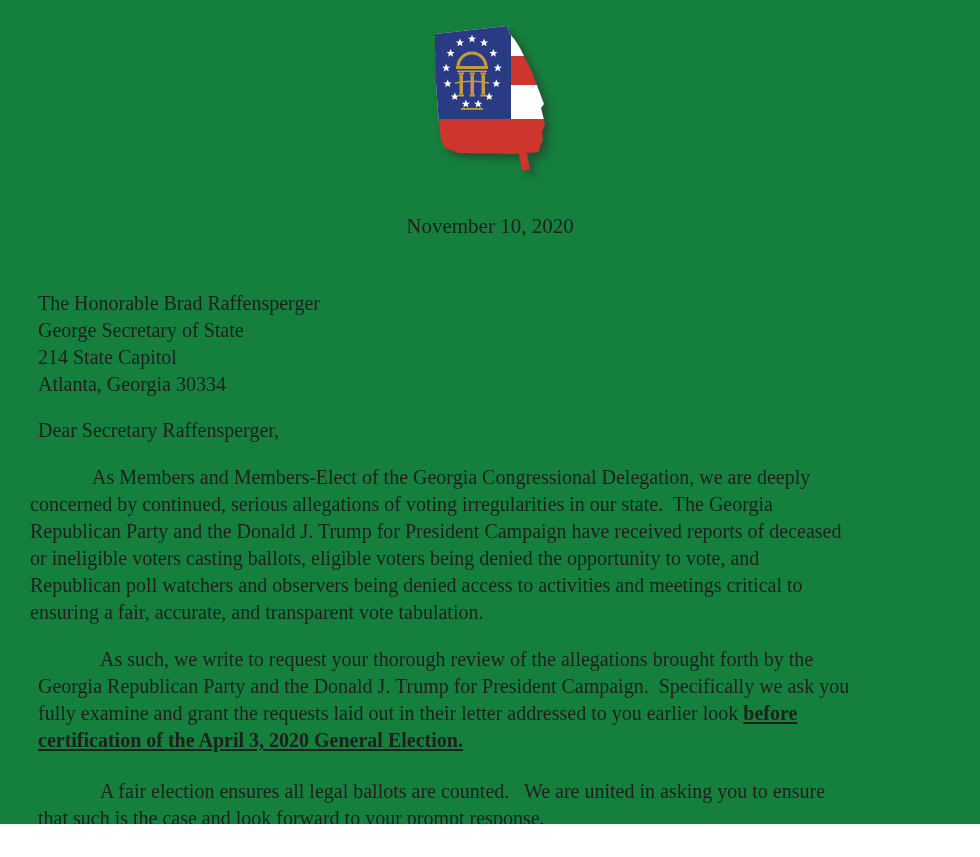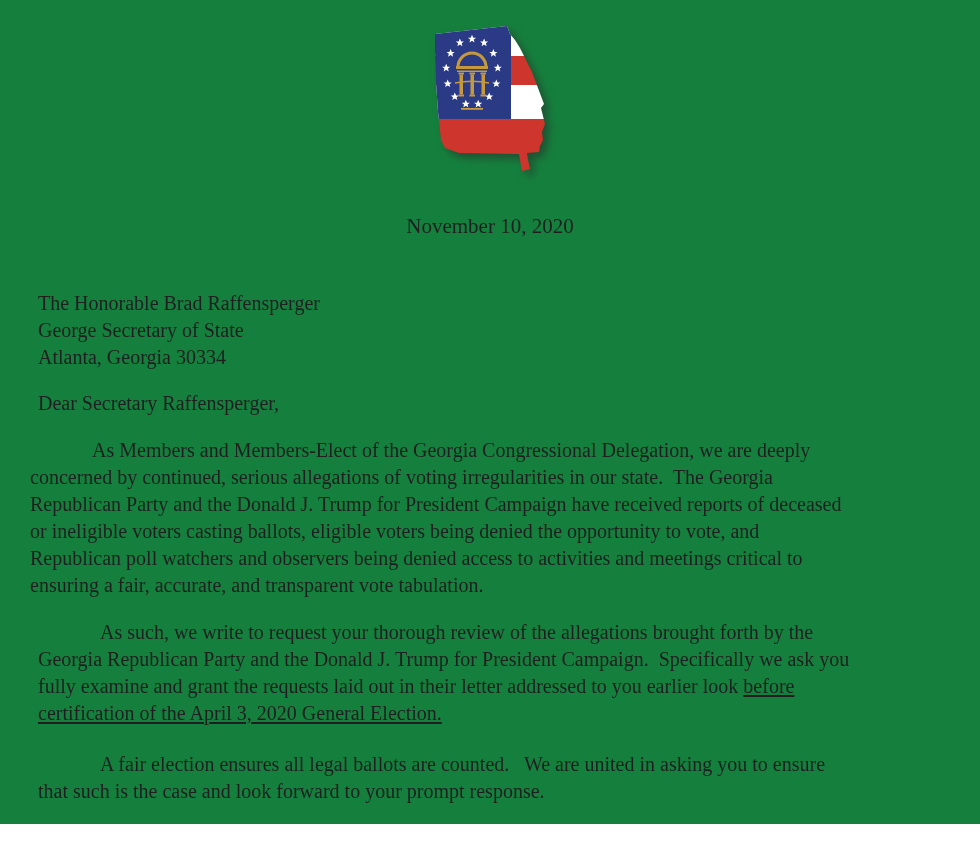--- a/index.html
+++ b/index.html
@@ -32,21 +32,21 @@
   .para-1 { margin: 20px 0 0 30px; }
   .para-2 { margin: 20px 0 0 38px; }
   .para-3 { margin: 24px 0 0 38px; }
   .line {
     font-size: 20px;
     line-height: 27px;
     white-space: pre;
   }
   .indent { padding-left: 62px; }
   .emph {
-    font-weight: normal;
+    font-weight: bold;
     text-decoration: underline;
     text-decoration-thickness: 2px;
     text-underline-offset: 2px;
   }
 </style>
 </head>
 <body>
 
 <div class="page">
 
@@ -103,20 +103,21 @@
         </g>
       </g>
     </svg>
   </div>
 
   <div class="date-line">November 10, 2020</div>
 
   <div class="address-block">
     <div class="line">The Honorable Brad Raffensperger</div>
     <div class="line">George Secretary of State</div>
+    <div class="line">214 State Capitol</div>
     <div class="line">Atlanta, Georgia 30334</div>
   </div>
 
   <div class="salutation line">Dear Secretary Raffensperger,</div>
 
   <div class="para-1">
     <div class="line indent">As Members and Members-Elect of the Georgia Congressional Delegation, we are deeply</div>
     <div class="line">concerned by continued, serious allegations of voting irregularities in our state.  The Georgia</div>
     <div class="line">Republican Party and the Donald J. Trump for President Campaign have received reports of deceased</div>
     <div class="line">or ineligible voters casting ballots, eligible voters being denied the opportunity to vote, and</div>

